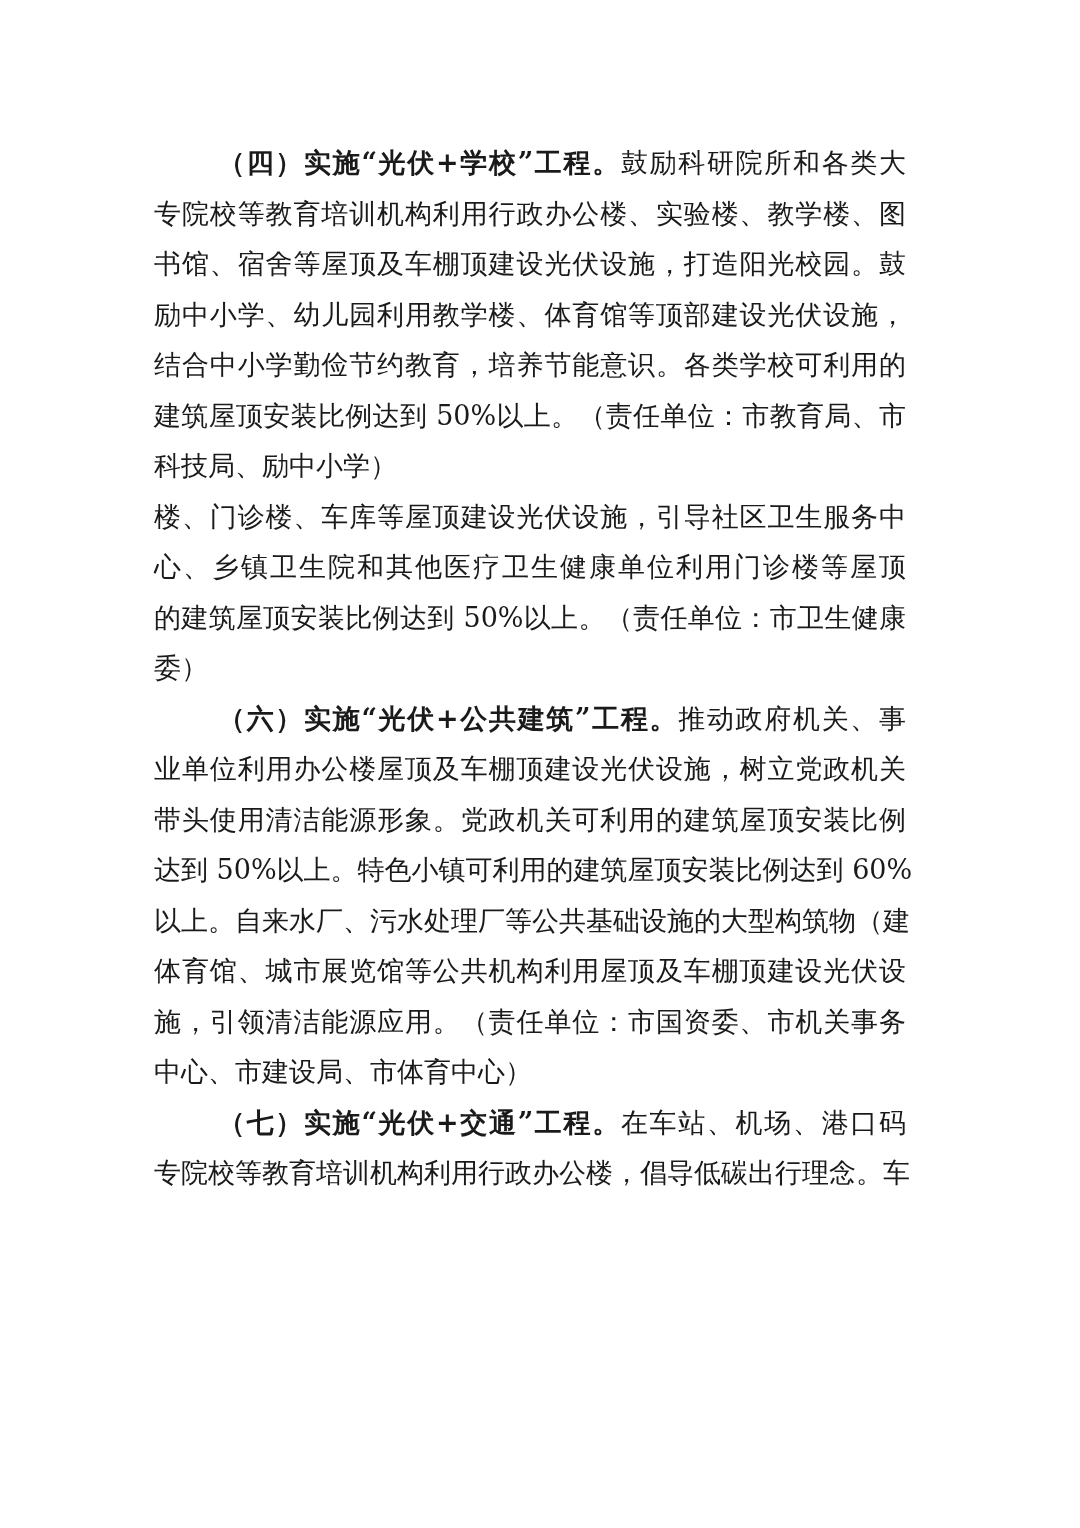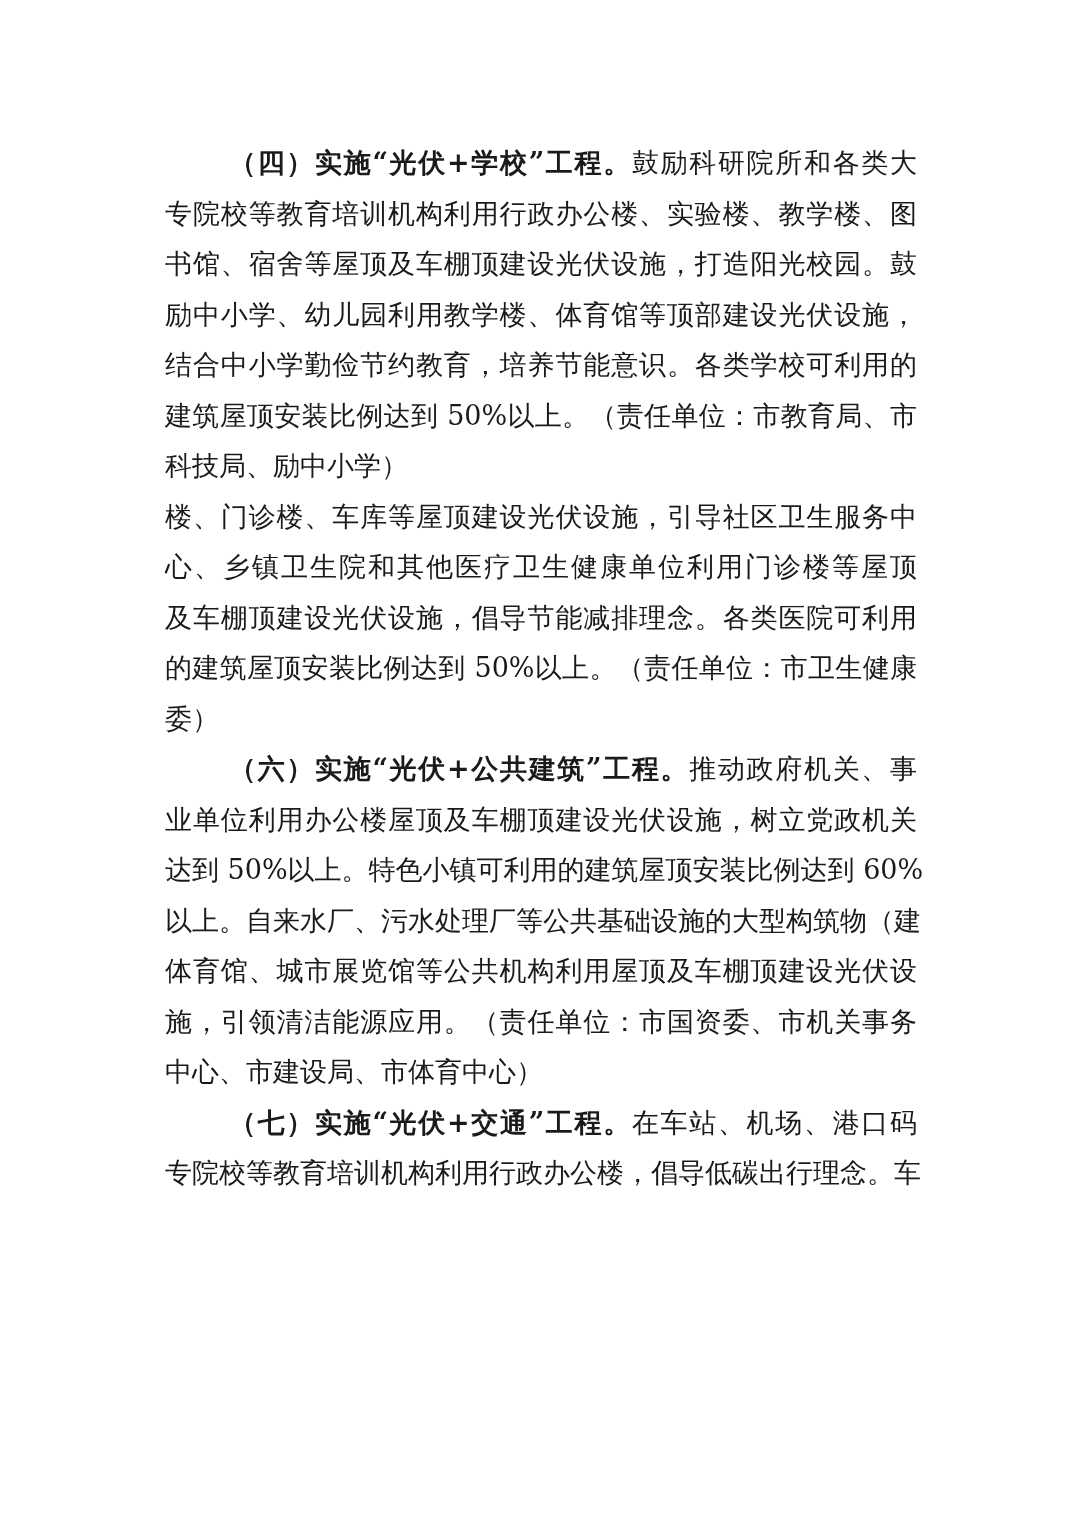--- a/index.html
+++ b/index.html
@@ -10,21 +10,21 @@
     body {
       width: 1080px;
       height: 1528px;
       position: relative;
       overflow: hidden;
       font-family: "DejaVu Serif", "Liberation Serif", serif;
       color: #1a1a1a;
     }
     .page {
       position: absolute;
-      left: 165px;
+      left: 154px;
       top: 138px;
       width: 752px;
     }
     .line {
       height: 50.5px;
       line-height: 50.5px;
       font-size: 27px;
       white-space: nowrap;
       text-align: justify;
       text-align-last: justify;
@@ -53,30 +53,30 @@
     <div class="line">书馆、宿舍等屋顶及车棚顶建设光伏设施，打造阳光校园。鼓</div>
     <div class="line">励中小学、幼儿园利用教学楼、体育馆等顶部建设光伏设施，</div>
     <div class="line">结合中小学勤俭节约教育，培养节能意识。各类学校可利用的</div>
     <div class="line">建筑屋顶安装比例达到 50%以上。（责任单位：市教育局、市</div>
     <div class="line last">科技局、励中小学）</div>
   </section>
 
   <section>
     <div class="line">楼、门诊楼、车库等屋顶建设光伏设施，引导社区卫生服务中</div>
     <div class="line">心、乡镇卫生院和其他医疗卫生健康单位利用门诊楼等屋顶</div>
-    <div class="line">及车棚顶建设光伏设施，倡导节能减排理念。各类医院可利用</div>
     <div class="line">的建筑屋顶安装比例达到 50%以上。（责任单位：市卫生健康</div>
     <div class="line last">委）</div>
   </section>
 
   <section>
     <div class="line indent">
       <span class="heading">（六）实施“光伏+公共建筑”工程。</span><span>推动政府机关、事</span>
     </div>
     <div class="line">业单位利用办公楼屋顶及车棚顶建设光伏设施，树立党政机关</div>
+    <div class="line">带头使用清洁能源形象。党政机关可利用的建筑屋顶安装比例</div>
     <div class="line">达到 50%以上。特色小镇可利用的建筑屋顶安装比例达到 60%</div>
     <div class="line">以上。自来水厂、污水处理厂等公共基础设施的大型构筑物（建</div>
     <div class="line">体育馆、城市展览馆等公共机构利用屋顶及车棚顶建设光伏设</div>
     <div class="line">施，引领清洁能源应用。（责任单位：市国资委、市机关事务</div>
     <div class="line last">中心、市建设局、市体育中心）</div>
   </section>
 
   <section>
     <div class="line indent">
       <span class="heading">（七）实施“光伏+交通”工程。</span><span>在车站、机场、港口码</span>

